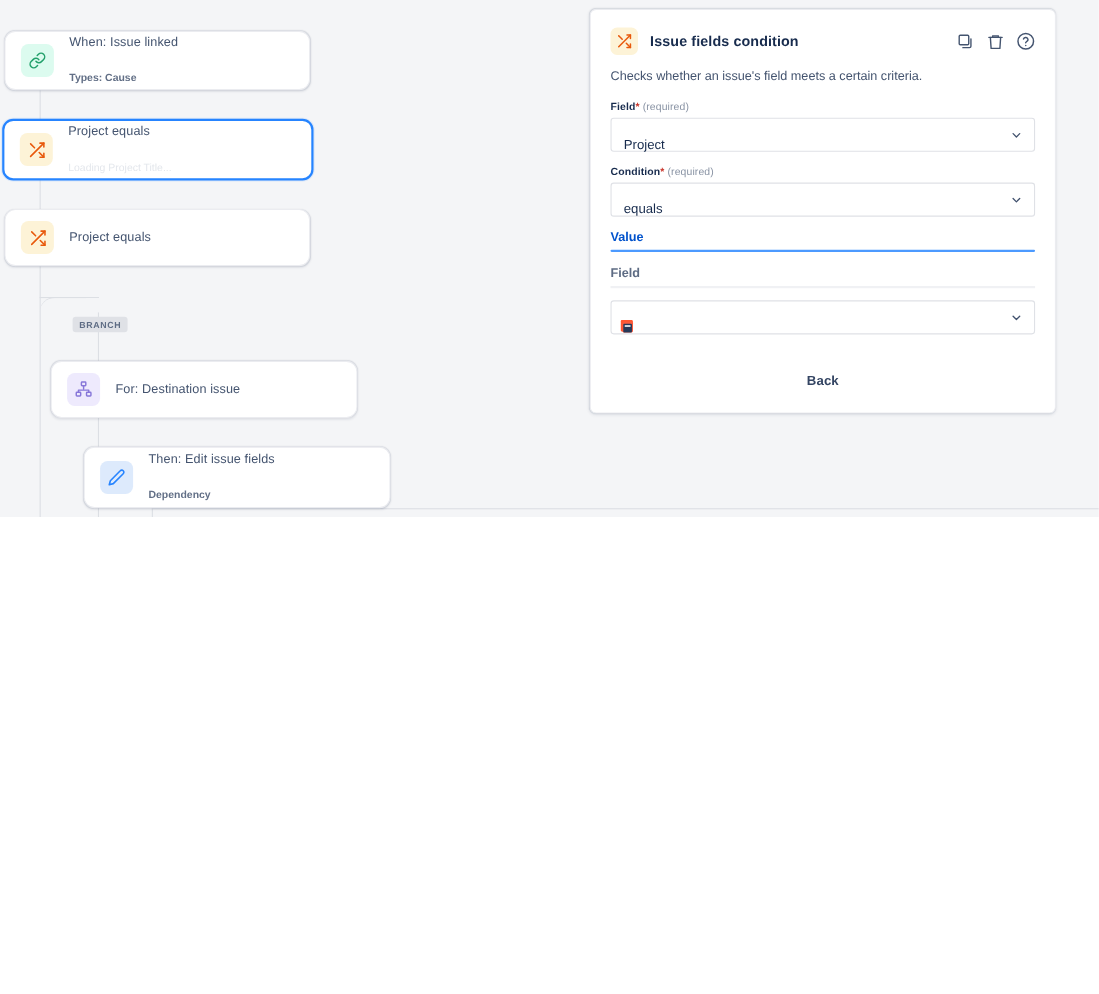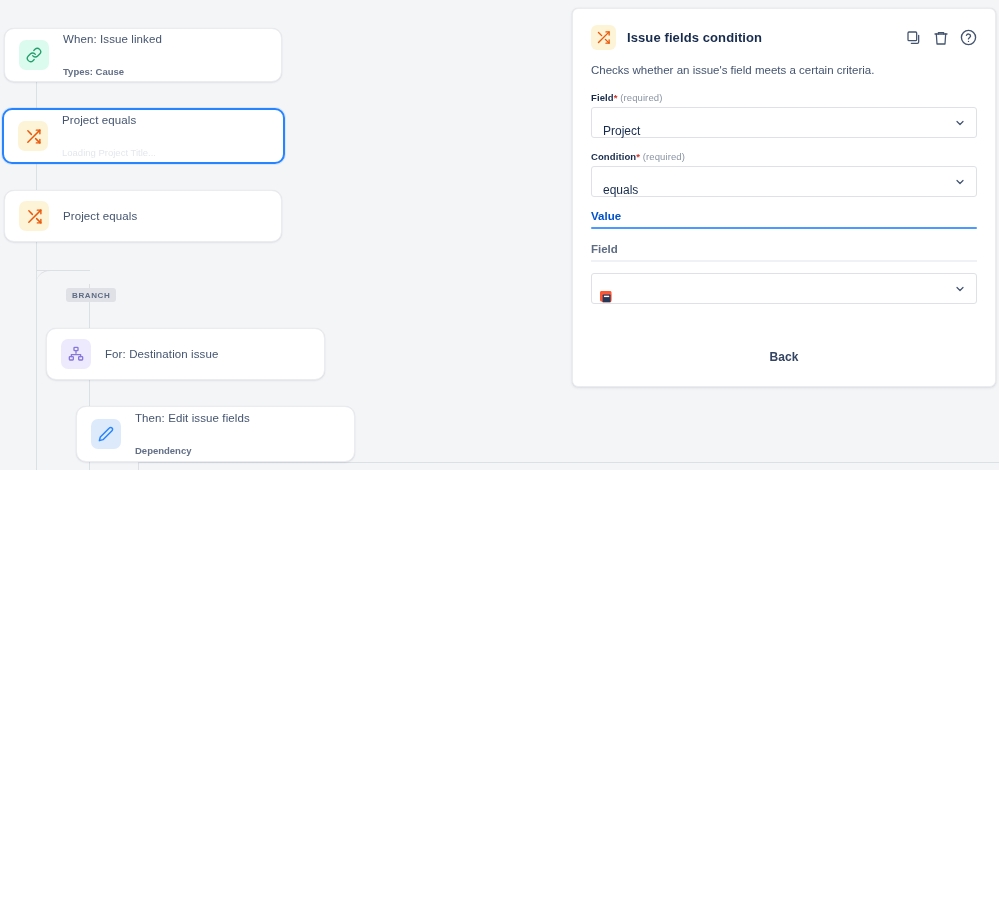--- a/index.html
+++ b/index.html
@@ -104,21 +104,21 @@
     font-size: 8px;
     letter-spacing: .6px;
     font-weight: 600;
     padding: 3px 6px 2px;
     border-radius: 3px;
     line-height: 9px;
   }
   
   .panel {
     position: absolute;
-    left: 572px;
+    left: 536px;
     top: 8px;
     width: 424px;
     background: #ffffff;
     border: 1px solid #ebecf0;
     border-radius: 6px;
     box-shadow: 0 1px 3px rgba(9,30,66,0.10), 0 0 1px rgba(9,30,66,0.12);
     padding: 16px 18px 14px;
   }
   .panel-head {
     display: flex;
@@ -202,21 +202,21 @@
     flex: 0 0 14px;
     margin-right: 5px;
     position: relative;
     overflow: hidden;
   }
   .panel-footer {
     display: flex;
     align-items: center;
     justify-content: center;
     gap: 10px;
-    margin-top: 38px;
+    margin-top: 27px;
   }
   .btn-back {
     width: 190px;
     height: 30px;
     display: flex; align-items: center; justify-content: center;
     font-size: 12px;
     font-weight: 700;
     color: #344563;
     background: transparent;
     border: none;

